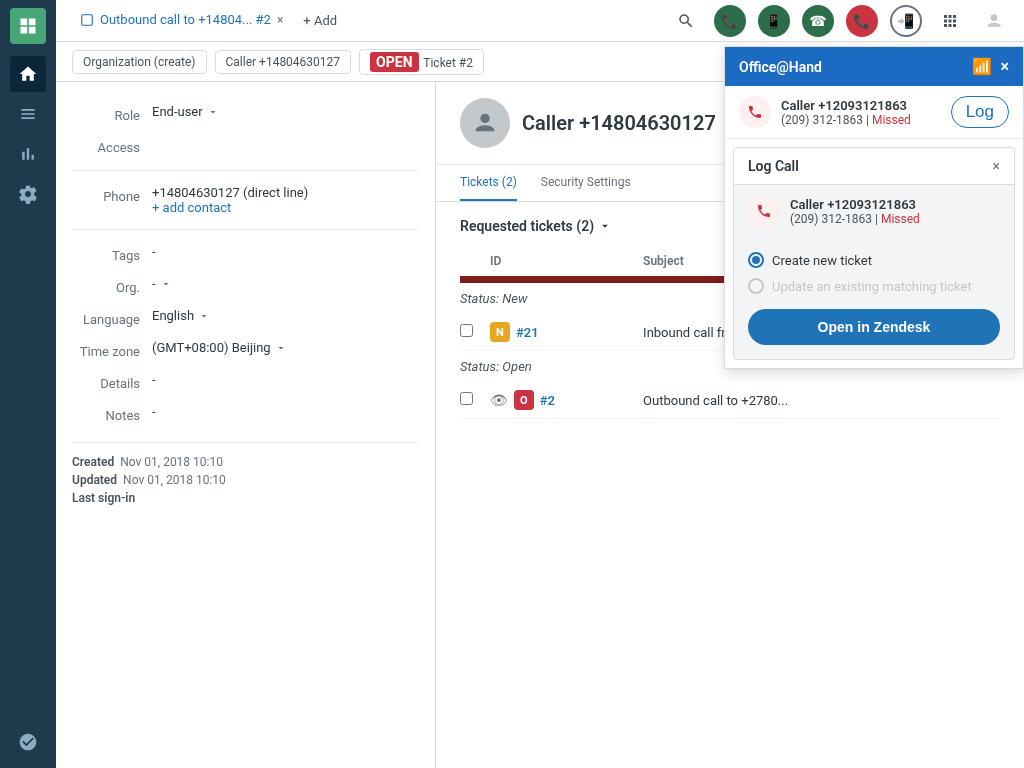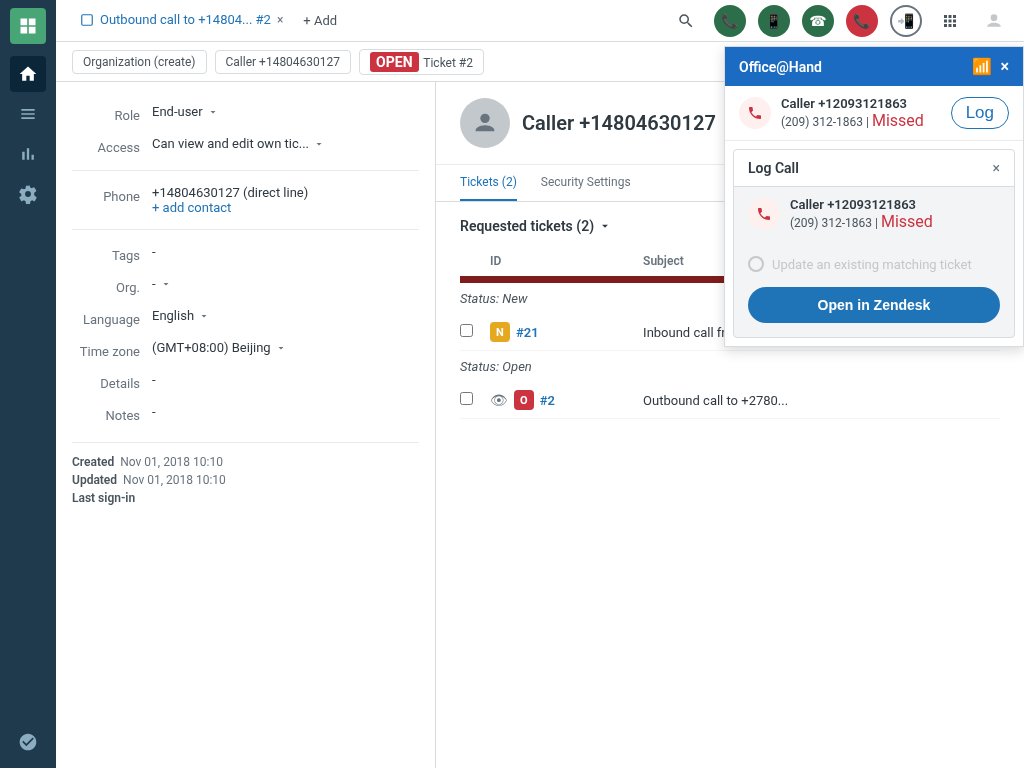--- a/index.html
+++ b/index.html
@@ -78,21 +78,21 @@
     .office-hand-popup { position: fixed; top: 46px; right: 0; width: 300px; background: white; border: 1px solid #d8dcde; box-shadow: 0 4px 12px rgba(0,0,0,0.15); z-index: 200; }
     .popup-header { background: #1a6bc1; color: white; padding: 10px 14px; display: flex; align-items: center; justify-content: space-between; font-size: 14px; font-weight: 600; }
     .popup-close-x { cursor: pointer; color: white; font-size: 16px; }
 
     
     .call-notification { display: flex; align-items: center; padding: 10px 14px; border-bottom: 1px solid #e9ebed; }
     .call-notification-icon { width: 32px; height: 32px; border-radius: 50%; background: #fff0f0; display: flex; align-items: center; justify-content: center; color: #cc3340; font-size: 14px; margin-right: 10px; flex-shrink: 0; }
     .call-info { flex: 1; }
     .call-number { font-size: 13px; font-weight: 600; color: #2f3941; }
     .call-sub { font-size: 12px; color: #49545c; }
-    .call-missed { color: #cc3340; font-size: 16px; margin-top: 16px; }
+    .call-missed { color: #cc3340; font-size: 12px; margin-top: 16px; }
     .log-btn { border: 1px solid #1f73b7; color: #1f73b7; background: white; padding: 5px 14px; border-radius: 20px; cursor: pointer; font-size: 17px; }
 
     
     .log-call-panel { background: #f3f4f6; border: 1px solid #d8dcde; margin: 8px; border-radius: 4px; }
     .log-call-header { display: flex; align-items: center; justify-content: space-between; padding: 10px 14px; border-bottom: 1px solid #d8dcde; background: white; border-radius: 4px 4px 0 0; }
     .log-call-title { font-size: 14px; font-weight: 600; color: #2f3941; }
     .log-close { cursor: pointer; color: #68737d; font-size: 14px; }
     .log-call-caller { display: flex; align-items: center; padding: 10px 14px; }
     .log-options { padding: 10px 14px; }
     .radio-option { display: flex; align-items: center; gap: 8px; padding: 5px 0; cursor: pointer; font-size: 13px; color: #2f3941; }
@@ -201,26 +201,20 @@
           <span class="field-label">Role</span>
           <div class="field-value field-select">
             <span>End-user</span>
             <svg width="12" height="12" viewBox="0 0 24 24" fill="#68737d">
                 <path d="M7 10l5 5 5-5z"></path>
               </svg>
           </div>
         </div>
         <div class="field-row">
           <span class="field-label">Access</span>
-          <div class="field-value field-select">
-            <span>Can view and edit own tic...</span>
-            <svg width="12" height="12" viewBox="0 0 24 24" fill="#68737d">
-                <path d="M7 10l5 5 5-5z"></path>
-              </svg>
-          </div>
         </div>
         <hr class="divider">
         <div class="field-row">
           <span class="field-label">Phone</span>
           <div class="field-value">
             <div>
               <div>+14804630127 (direct line)</div>
               <div class="add-contact">+ add contact</div>
             </div>
           </div>
@@ -403,19 +397,25 @@
         <div class="call-number">Caller +12093121863</div>
         <div class="call-sub">
           <span>(209) 312-1863</span>
           <span> | </span>
           <span class="call-missed">Missed</span>
         </div>
       </div>
     </div>
     <div class="log-options">
       <div class="radio-option">
+        <div class="radio-circle selected">
+          <div class="radio-dot"></div>
+        </div>
+        <span>Create new ticket</span>
+      </div>
+      <div class="radio-option">
         <div class="radio-circle disabled"></div>
         <span style="color:#c2c8cc;">Update an existing matching ticket</span>
       </div>
     </div>
     <button class="open-zendesk-btn">Open in Zendesk</button>
   </div>
 </div>
 
 </body></html>

